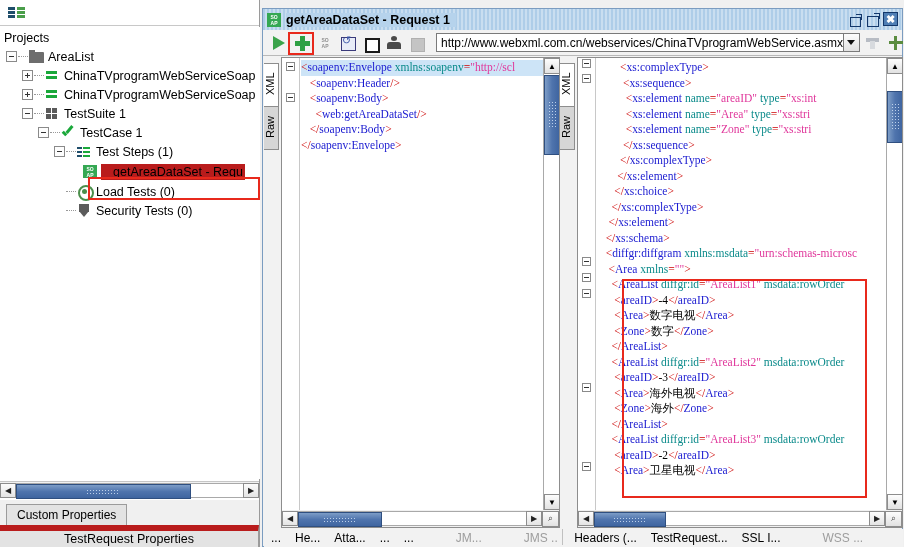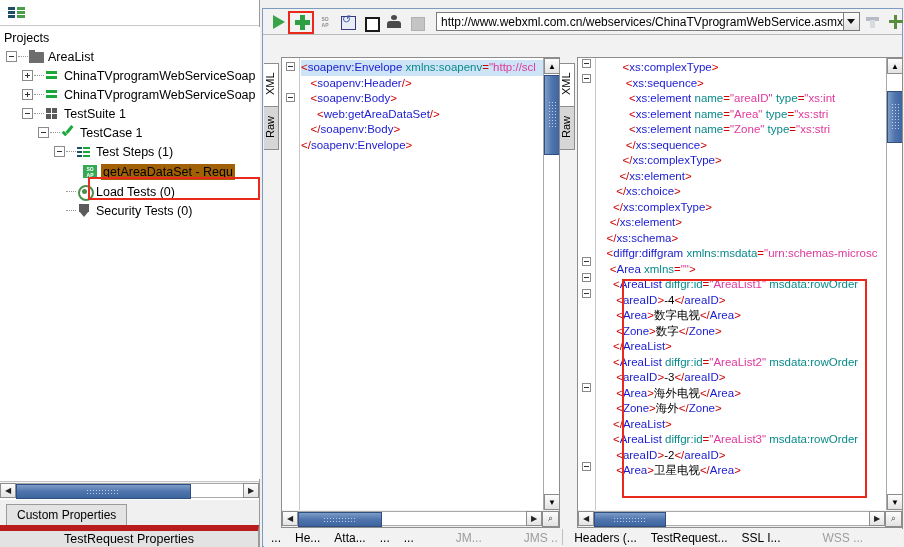--- a/index.html
+++ b/index.html
@@ -144,21 +144,21 @@
     content:""; position:absolute; left:2px; top:0; width:10px; height:8px; background:#5b5b5b;
   }
   .ico-shield::after {
     content:""; position:absolute; left:2px; top:7px; width:0; height:0;
     border-left:5px solid transparent; border-right:5px solid transparent;
     border-top:6px solid #5b5b5b;
   }
 
   .tnode .tlabel { color:#000; }
   .tnode.selected .tlabel {
-    background:#a16207; padding:1px 2px 1px 2px;
+    background:#b91c1c; padding:1px 2px 1px 12px;
   }
 
   
   #tree-highlight {
     position:absolute;
     left: 88px; top: 150px;
     width: 172px; height: 23px;
     border: 2.5px solid #e8291c;
     pointer-events:none;
   }
@@ -375,21 +375,21 @@
   .gutter {
     position:absolute; left:0; top:0; width:18px; height:100%;
     background:#ffffff; border-right:1px solid #c8c8c8;
   }
   .fold {
     position:absolute; width:9px; height:9px; border:1px solid #8a8a8a; background:#fff;
   }
   .fold::before{ content:""; position:absolute; left:1px; top:3px; width:5px; height:1px; background:#333;}
   .code {
     position:absolute; left:19px; top:2px; right:0; bottom:0;
-    font-family:Liberation Sans, sans-serif;
+    font-family:Liberation Serif, serif;
     font-size:11.5px;
     line-height:15.5px;
     white-space:pre;
     overflow:hidden;
   }
   .code .ln { height:15.5px; white-space:pre; }
   .tag   { color:#cc0000; }
   .tagn  { color:#1a1ad0; }
   .attr  { color:#0a8a8a; }
   .val   { color:#e0379b; }
@@ -564,20 +564,29 @@
     </div>
 
     <div id="left-bottom">
       <div id="custom-prop-tab">Custom Properties</div>
       <div id="testreq-prop-bar">TestRequest Properties</div>
     </div>
   </div>
 
   <div id="req-window">
 
+    <div id="req-titlebar">
+      <span class="tb-soap">SO<br>AP</span>
+      <span id="req-title-text">getAreaDataSet - Request 1</span>
+      <span class="btns">
+        <span class="tb-btn glyph-restore"></span>
+        <span class="tb-btn glyph-max"></span>
+        <span class="tb-btn glyph-close">✖</span>
+      </span>
+    </div>
 
     <div id="req-toolbar">
       <span class="tbi ico-play"></span>
       <span class="tbi ico-plus"></span>
       <span class="tbi ico-soapsmall">SO<br>AP</span>
       <span class="tbi ico-refresh"></span>
       <span class="tbi ico-square"></span>
       <span class="tbi ico-person"></span>
       <span class="tbi ico-gray"></span>
 

